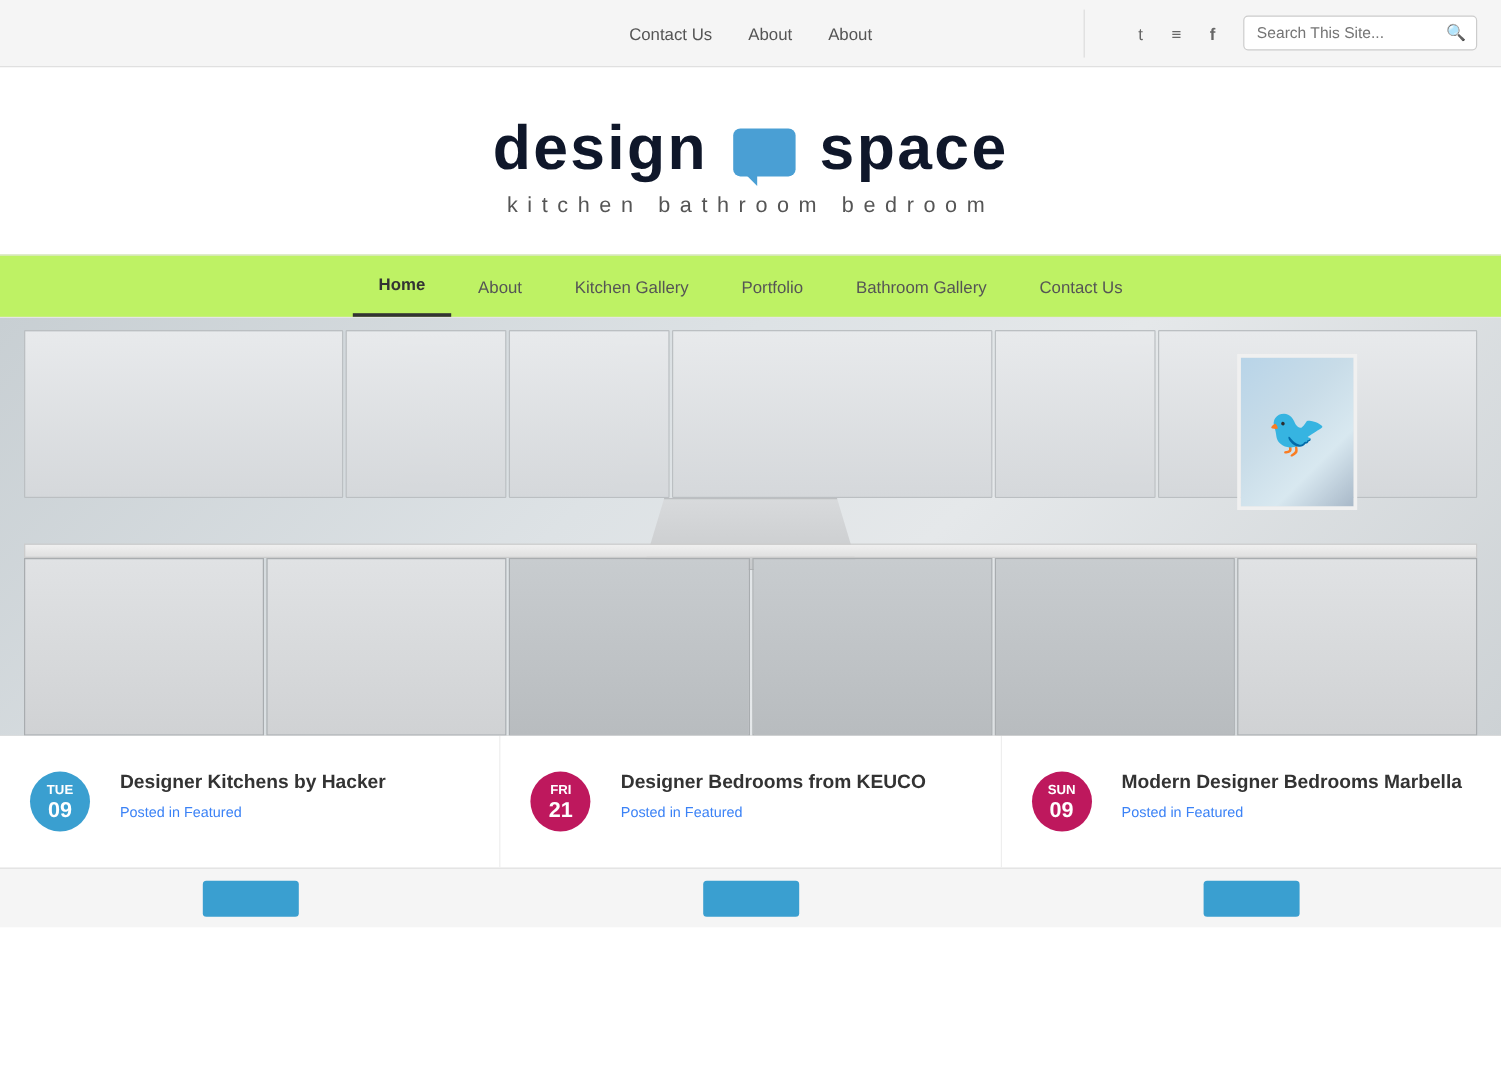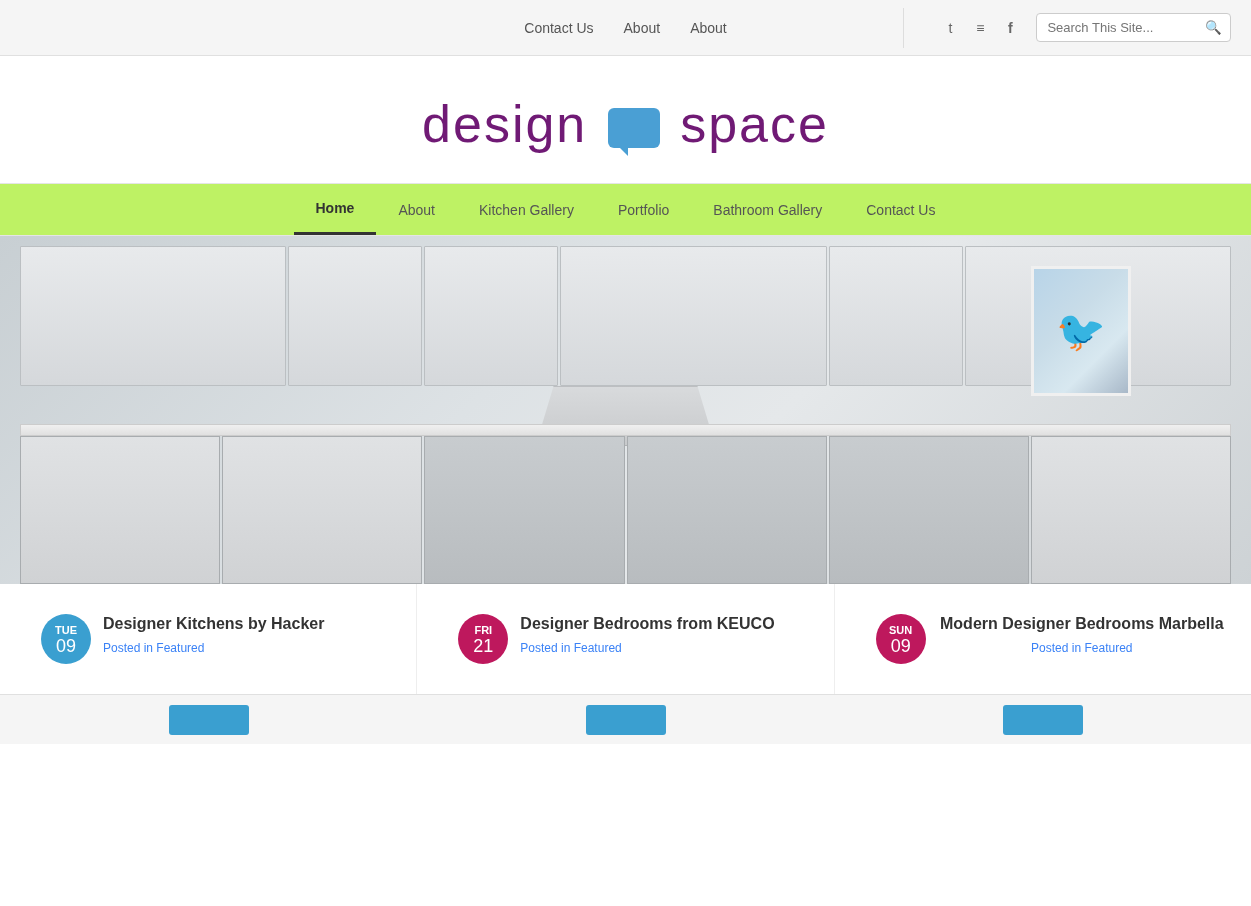--- a/index.html
+++ b/index.html
@@ -79,22 +79,22 @@
     }
 
     
     .logo-area {
       text-align: center;
       padding: 40px 20px 30px;
       background: #fff;
     }
     .logo-text {
       font-size: 52px;
-      font-weight: 400;
-      color: #701a75;
+      font-weight: 700;
+      color: #0f172a;
       letter-spacing: 2px;
       line-height: 1.1;
     }
     .logo-text .brand-chat {
       display: inline-block;
       background: #4a9fd4;
       border-radius: 6px;
       width: 52px;
       height: 40px;
       vertical-align: middle;
@@ -237,43 +237,42 @@
     .posts-grid {
       display: flex;
       background: #fff;
     }
     .post-card {
       flex: 1;
       padding: 30px 25px;
       border-right: 1px solid #eee;
       display: flex;
       align-items: flex-start;
-      gap: 12px;
-      margin-left: 16px;
-    }
-    .post-card:last-child { border-right: none; text-align: center; }
+      gap: 25px;
+    }
+    .post-card:last-child { border-right: none; }
     .date-badge {
       width: 50px;
       height: 50px;
       border-radius: 50%;
       display: flex;
       flex-direction: column;
       align-items: center;
       justify-content: center;
       flex-shrink: 0;
       font-size: 11px;
       font-weight: bold;
       color: #fff;
       line-height: 1.2;
     }
     .date-badge.blue { background: #3a9fd0; }
     .date-badge.dark { background: #be185d; }
     .date-badge .day-num {
       font-size: 18px;
-      font-weight: normal;
+      font-weight: bold;
       line-height: 1;
     }
     .post-info { flex: 1; }
     .post-title {
       font-size: 16px;
       font-weight: bold;
       color: #333;
       margin-bottom: 6px;
       line-height: 1.3;
     }
@@ -322,20 +321,21 @@
     </div>
   </div>
 </div>
 
 <div class="logo-area">
   <div class="logo-text">
     <span>design</span>
     <span class="brand-chat"></span>
     <span>space</span>
   </div>
+  <div class="logo-subtitle">kitchen   bathroom   bedroom</div>
 </div>
 
 <nav class="main-nav">
   <a href="#" class="active">Home</a>
   <a href="#">About</a>
   <a href="#">Kitchen Gallery</a>
   <a href="#">Portfolio</a>
   <a href="#">Bathroom Gallery</a>
   <a href="#">Contact Us</a>
 </nav>

